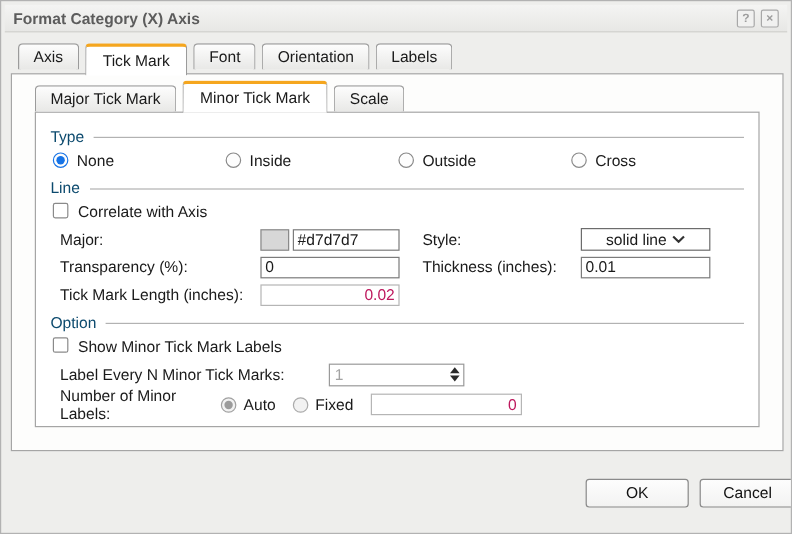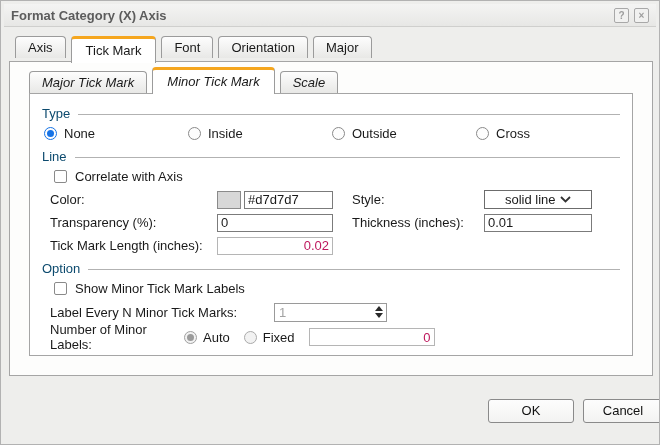--- a/index.html
+++ b/index.html
@@ -18,21 +18,21 @@
     display:flex;align-items:center;padding:0 7px;
   }
   .title{flex:1;font-weight:bold;color:#5c5c5c;}
   .winbtn{
     width:15px;height:15px;margin-left:5px;border:1px solid #a8a8a8;border-radius:2px;
     color:#9d9d9d;font-size:10px;font-weight:bold;line-height:13px;text-align:center;
     background:#f1f1f0;cursor:default;
   }
   
   .maintabs{position:absolute;left:14px;top:35px;height:26px;display:flex;align-items:flex-start;z-index:6;}
-  .subtabs{position:absolute;left:28px;top:67px;height:26px;display:flex;align-items:flex-end;z-index:5;font-style:italic;}
+  .subtabs{position:absolute;left:28px;top:67px;height:26px;display:flex;align-items:flex-end;z-index:5;}
   .tab{
     padding:3px 12px;margin-right:5px;margin-bottom:1px;
     border:1px solid #9b9b9b;border-bottom:none;border-radius:4px 4px 0 0;
     background:linear-gradient(#fdfdfd,#e8e8e6);white-space:nowrap;cursor:default;
   }
   .tab.active{
     background:#fff;border-top:3px solid #f5a61e;
     padding:4px 14px 5px;margin-bottom:0;position:relative;z-index:7;
   }
   
@@ -45,21 +45,21 @@
   
   .type-row{display:flex;margin:5px 0 8px 2px;align-items:center;}
   .type-opt{width:146px;display:flex;align-items:center;gap:7px;cursor:default;}
   .radio{width:13px;height:13px;border:1px solid #8a8a8a;border-radius:50%;background:#fdfdfd;position:relative;flex:0 0 auto;}
   .radio.sel{border-color:#1673e6;}
   .radio.sel::after{content:"";position:absolute;left:2px;top:2px;width:7px;height:7px;border-radius:50%;background:#1673e6;}
   .radio.dis{border-color:#aaaaaa;background:#f2f2f2;}
   .radio.dis.sel{border-color:#a0a0a0;}
   .radio.dis.sel::after{background:#9b9b9b;}
   
-  .check-row{display:flex;align-items:center;gap:8px;margin:2px 0 6px 12px;}
+  .check-row{display:flex;align-items:flex-start;gap:8px;margin:2px 0 6px 2px;}
   .checkbox{width:13px;height:13px;border:1px solid #8a8a8a;border-radius:2px;background:#fff;flex:0 0 auto;}
   
   .form-row{display:flex;align-items:center;margin:0 0 4px 8px;height:19px;}
   .lbl1{width:167px;}
   .fld1{width:116px;display:flex;align-items:center;}
   .lbl2{width:132px;margin-left:19px;}
   .fld2{width:108px;display:flex;}
   .txt{height:18px;width:100%;border:1px solid #7b7b7b;font:13px "Liberation Sans",sans-serif;padding:0 3px;color:#1a1a1a;background:#fff;outline:none;}
   .txt.dis{border-color:#b5b5b5;color:#be185d;text-align:right;}
   .swatch{width:24px;height:18px;border:1px solid #8a8a8a;margin-right:3px;flex:0 0 auto;}
@@ -88,21 +88,21 @@
     <span class="title">Format Category (X) Axis</span>
     <span class="winbtn">?</span>
     <span class="winbtn">×</span>
   </div>
 
   <div class="maintabs">
     <div class="tab">Axis</div>
     <div class="tab active">Tick Mark</div>
     <div class="tab">Font</div>
     <div class="tab">Orientation</div>
-    <div class="tab">Major</div>
+    <div class="tab">Labels</div>
   </div>
 
   <div class="outerpanel"></div>
 
   <div class="subtabs">
     <div class="tab">Major Tick Mark</div>
     <div class="tab active">Minor Tick Mark</div>
     <div class="tab">Scale</div>
   </div>
 
@@ -133,21 +133,21 @@
 
     <div class="sec">
       <span class="sec-label">Line</span>
       <span class="sec-rule"></span>
     </div>
     <div class="check-row">
       <span class="checkbox"></span>
       <span>Correlate with Axis</span>
     </div>
     <div class="form-row">
-      <span class="lbl1">Color:</span>
+      <span class="lbl1">Major:</span>
       <span class="fld1">
         <span class="swatch" style="background-color: rgb(215, 215, 215);"></span>
         <input class="txt" type="text" value="#d7d7d7" style="">
       </span>
       <span class="lbl2">Style:</span>
       <span class="fld2">
         <span class="dropdown">
           <span>solid line</span>
           <svg width="11" height="7" viewBox="0 0 11 7">
               <path d="M1 1 L5.5 5.5 L10 1" fill="none" stroke="#333" stroke-width="1.8"></path>

